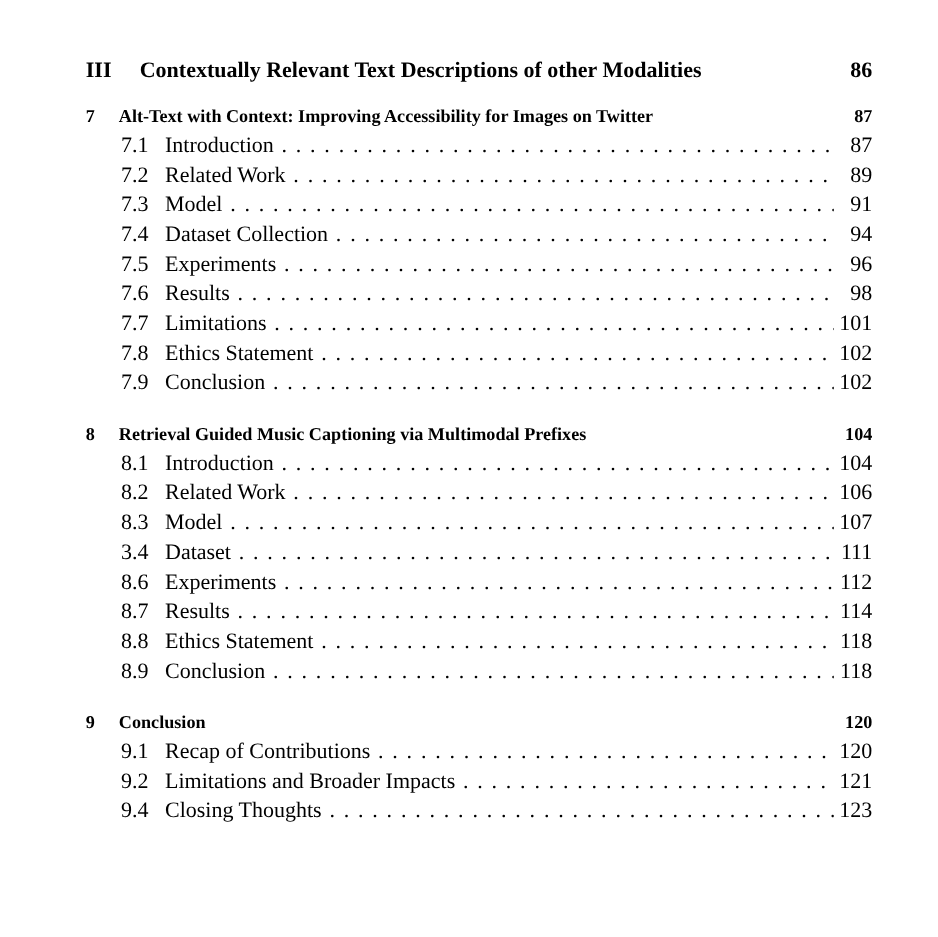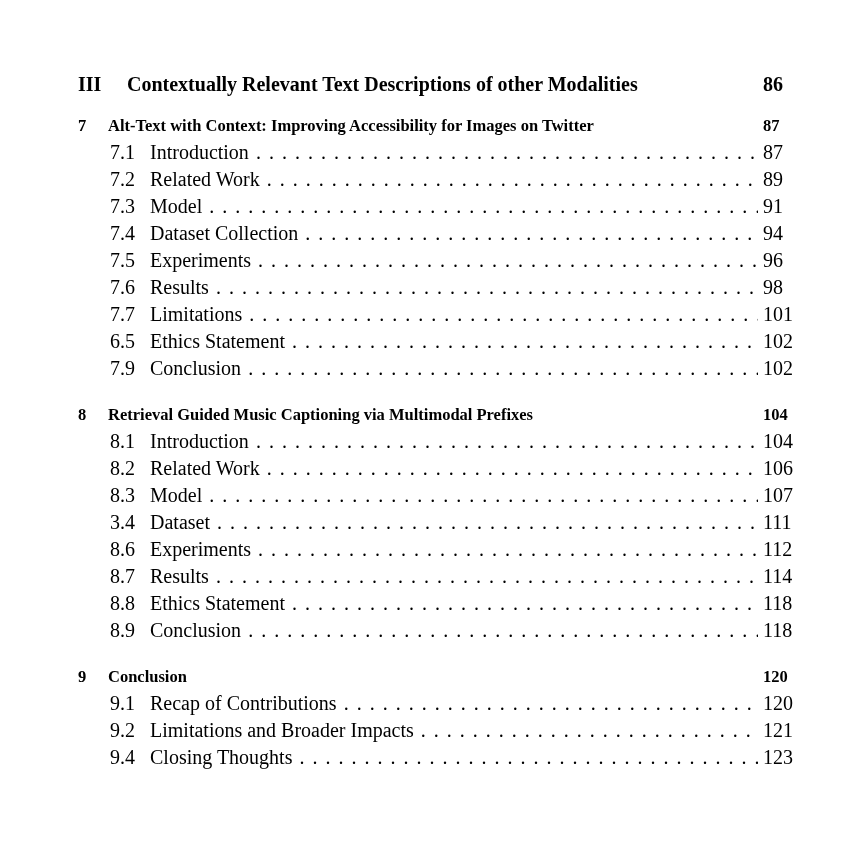--- a/index.html
+++ b/index.html
@@ -30,21 +30,20 @@
     font-weight: bold;
     line-height: 28px;
     margin-bottom: 14px;
   }
   .part-heading .part-num {
     width: 49px;
     flex: 0 0 auto;
   }
   .part-heading .part-title {
     flex: 1 1 auto;
-    margin-top: 20px;
   }
   .part-heading .pg {
     flex: 0 0 auto;
   }
   
   .chapter-heading {
     font-size: 16.5px;
     font-weight: bold;
     line-height: 27px;
     margin-top: 19px;
@@ -79,20 +78,21 @@
     white-space: nowrap;
     margin: 0 5px 0 7px;
     letter-spacing: 1.5px;
   }
   .dots::before {
     content: ". . . . . . . . . . . . . . . . . . . . . . . . . . . . . . . . . . . . . . . . . . . . . . . . . . . . . . . . . . . . . . . . . . . . . . . . . . . . . . . . . . . . . . . . . . . .";
   }
   .pg {
     flex: 0 0 auto;
     min-width: 30px;
+    text-align: right;
     white-space: nowrap;
   }
 </style>
 </head>
 <body>
 
 <div class="page">
 
   <div class="row part-heading">
     <span class="part-num">III</span>
@@ -142,21 +142,21 @@
     <span class="dots"></span>
     <span class="pg">98</span>
   </div>
   <div class="row sec">
     <span class="num">7.7</span>
     <span class="title">Limitations</span>
     <span class="dots"></span>
     <span class="pg">101</span>
   </div>
   <div class="row sec">
-    <span class="num">6.5</span>
+    <span class="num">7.8</span>
     <span class="title">Ethics Statement</span>
     <span class="dots"></span>
     <span class="pg">102</span>
   </div>
   <div class="row sec">
     <span class="num">7.9</span>
     <span class="title">Conclusion</span>
     <span class="dots"></span>
     <span class="pg">102</span>
   </div>

